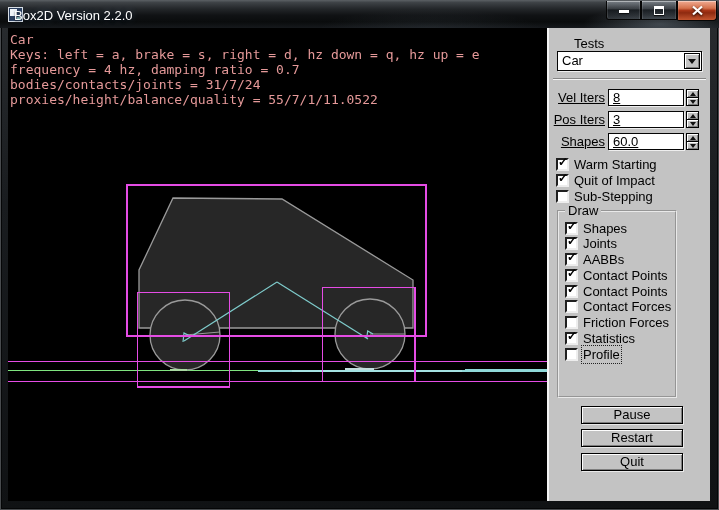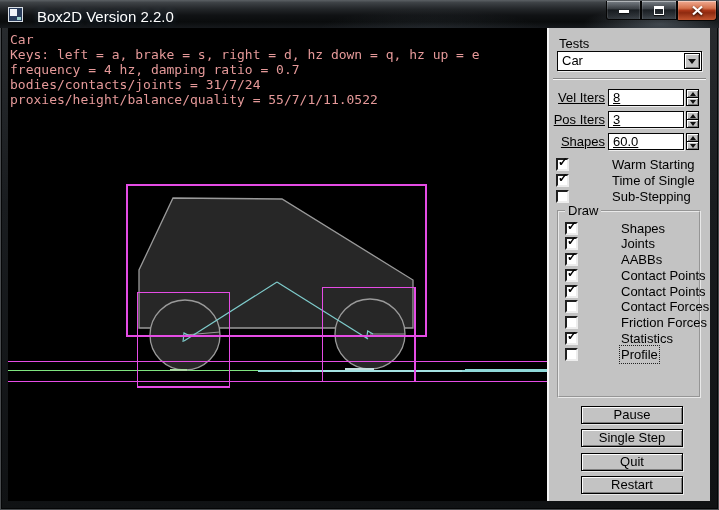--- a/index.html
+++ b/index.html
@@ -15,21 +15,21 @@
     background:linear-gradient(180deg,#5c6165 0%,#3e4246 9%,#232629 32%,#101214 55%,#0a0c0d 78%,#16191c 100%);}
   .titlebar::after{content:"";position:absolute;inset:0;
     background:
       radial-gradient(110px 26px at 660px 24px, rgba(190,210,230,0.28), rgba(190,210,230,0) 70%),
       radial-gradient(160px 30px at 430px 30px, rgba(160,180,200,0.10), rgba(160,180,200,0) 70%);
     pointer-events:none;}
   .app-icon{position:absolute;left:8px;top:7px;width:15px;height:15px;
     background:#2a3d5c;border:1px solid #d9dfe6;}
   .app-icon::before{content:"";position:absolute;left:1px;top:1px;width:7px;height:7px;background:#f2f5f8;}
   .app-icon::after{content:"";position:absolute;right:1px;bottom:1px;width:4px;height:3px;background:#9fd4cf;}
-  .title-text{position:absolute;left:37px;top:8px;font-size:15px;color:#ffffff;
+  .title-text{position:absolute;left:14px;top:8px;font-size:13px;color:#ffffff;
     text-shadow:0 0 6px rgba(130,190,255,0.35),0 1px 2px rgba(0,0,0,0.8);white-space:nowrap;z-index:3;}
   .caption-buttons{position:absolute;left:606px;top:1px;height:22px;z-index:4;}
   .cap-btn{position:absolute;top:0;border:1px solid #050505;border-top:none;
     box-shadow:inset 0 1px 0 rgba(255,255,255,0.4), inset 1px 0 0 rgba(255,255,255,0.12), inset -1px 0 0 rgba(255,255,255,0.12);
     display:flex;align-items:center;justify-content:center;}
   .cap-min{left:0;width:35px;height:19px;border-bottom-left-radius:3px;border-bottom-right-radius:0;
     background:linear-gradient(180deg,rgba(200,210,220,0.40) 0%,rgba(120,130,140,0.25) 42%,rgba(15,20,25,0.55) 50%,rgba(110,120,130,0.28) 100%);}
   .cap-max{left:35px;width:36px;height:19px;
     background:linear-gradient(180deg,rgba(200,210,220,0.40) 0%,rgba(120,130,140,0.25) 42%,rgba(15,20,25,0.55) 50%,rgba(110,120,130,0.28) 100%);}
   .cap-close{left:71px;width:40px;height:20px;border-bottom-right-radius:4px;border-bottom-left-radius:2px;
@@ -40,21 +40,21 @@
   .glyph-close{filter:drop-shadow(0 1px 1px rgba(0,0,0,0.8));}
   
   .content{position:absolute;left:8px;top:28px;width:702px;height:473px;}
   .canvas{position:absolute;left:0;top:0;width:539px;height:473px;background:#000;overflow:hidden;cursor:default;}
   .overlay{position:absolute;left:2px;top:4px;font-family:"DejaVu Sans Mono",monospace;
     font-size:13px;line-height:15px;color:#e59999;white-space:pre;z-index:5;}
   .scene{position:absolute;left:0;top:0;}
   
   .panel{position:absolute;left:539px;top:0;width:163px;height:473px;background:#c3c3c3;
     border-left:2px solid #f4f4f4;color:#000;font-size:13px;}
-  .panel-label{position:absolute;left:10px;top:8px;text-align:right;}
+  .panel-label{position:absolute;left:25px;top:8px;text-align:right;}
   .listbox{position:absolute;left:8px;top:23px;width:145px;height:20px;background:#fff;
     border:1px solid #050505;box-shadow:1px 1px 0 #eeeeee;}
   .listbox-value{position:absolute;left:4px;top:1px;line-height:16px;}
   .listbox-btn{position:absolute;right:1px;top:1px;bottom:1px;width:16px;background:#c3c3c3;
     border:1px solid #000;box-shadow:inset 1px 1px 0 #fff,inset -1px -1px 0 #7e7e7e;
     display:flex;align-items:center;justify-content:center;}
   .arrow-down{width:0;height:0;border-left:4px solid transparent;border-right:4px solid transparent;border-top:5px solid #111;}
   .separator{position:absolute;left:4px;right:4px;top:50px;height:0;
     border-top:1px solid #868686;border-bottom:1px solid #f6f6f6;}
   .spinners{position:absolute;left:0;top:61px;right:0;text-decoration:underline;}
@@ -67,23 +67,23 @@
     border:1px solid #000;box-shadow:inset 1px 1px 0 #fff,inset -1px -1px 0 #7e7e7e;}
   .spin-down{border-top:none;}
   .tri-up{width:0;height:0;border-left:3.5px solid transparent;border-right:3.5px solid transparent;border-bottom:4px solid #111;}
   .tri-down{width:0;height:0;border-left:3.5px solid transparent;border-right:3.5px solid transparent;border-top:4px solid #111;}
   .toggles{position:absolute;left:7px;top:129px;}
   .check-row{display:flex;align-items:center;height:14px;margin-bottom:2px;}
   .checkbox{width:13px;height:13px;background:#fff;border:2px solid;border-color:#1f1f1f #ededed #ededed #1f1f1f;
     margin-right:5px;flex:none;position:relative;}
   .checkmark{display:none;position:absolute;left:0px;top:-4px;font-size:12px;font-weight:bold;color:#000;line-height:12px;}
   .checkbox.on .checkmark{display:block;}
-  .check-label{white-space:nowrap;margin-left:38px;}
+  .check-label{white-space:nowrap;}
   .check-label.focused{outline:1px dotted #222;outline-offset:1px;}
-  .drawbox{position:absolute;left:8px;top:182px;width:144px;height:188px;border:2px groove #e9e9e9;}
+  .drawbox{position:absolute;left:8px;top:182px;width:120px;height:188px;border:2px groove #e9e9e9;}
   .drawbox-label{position:absolute;top:-8px;left:6px;background:#c3c3c3;padding:0 3px;line-height:14px;}
   .draw-items{position:absolute;left:6px;top:9px;right:2px;}
   .draw-items .check-row{margin-bottom:1.8px;}
   .buttons{position:absolute;left:32px;top:378px;}
   .glui-button{width:102px;height:18px;margin-bottom:5.4px;background:#c3c3c3;border:1px solid #000;
     box-shadow:inset 1px 1px 0 #fdfdfd,inset -1px -1px 0 #7e7e7e,1px 1px 0 #e9e9e9;
     display:flex;align-items:center;justify-content:center;}
   .btn-label{line-height:14px;text-align:center;}
 </style>
 </head>
@@ -198,21 +198,21 @@
           <div class="check-row">
     <span class="checkbox on">
               <span class="checkmark">✓</span>
             </span>
     <span class="check-label">Warm Starting</span>
   </div>
           <div class="check-row">
     <span class="checkbox on">
               <span class="checkmark">✓</span>
             </span>
-    <span class="check-label">Time of Single</span>
+    <span class="check-label">Quit of Impact</span>
   </div>
           <div class="check-row">
     <span class="checkbox"></span>
     <span class="check-label">Sub-Stepping</span>
   </div>
         </div>
 
       <div class="drawbox">
         <span class="drawbox-label">Draw</span>
         <div class="draw-items" id="drawItems">
@@ -265,25 +265,22 @@
     <span class="check-label focused">Profile</span>
   </div>
           </div>
       </div>
 
       <div class="buttons" id="buttons">
           <div class="glui-button">
     <span class="btn-label">Pause</span>
   </div>
           <div class="glui-button">
-    <span class="btn-label">Single Step</span>
+    <span class="btn-label">Restart</span>
   </div>
           <div class="glui-button">
     <span class="btn-label">Quit</span>
   </div>
-          <div class="glui-button">
-    <span class="btn-label">Restart</span>
-  </div>
         </div>
     </div>
 
   </div>
 </div>
 
 </body></html>

